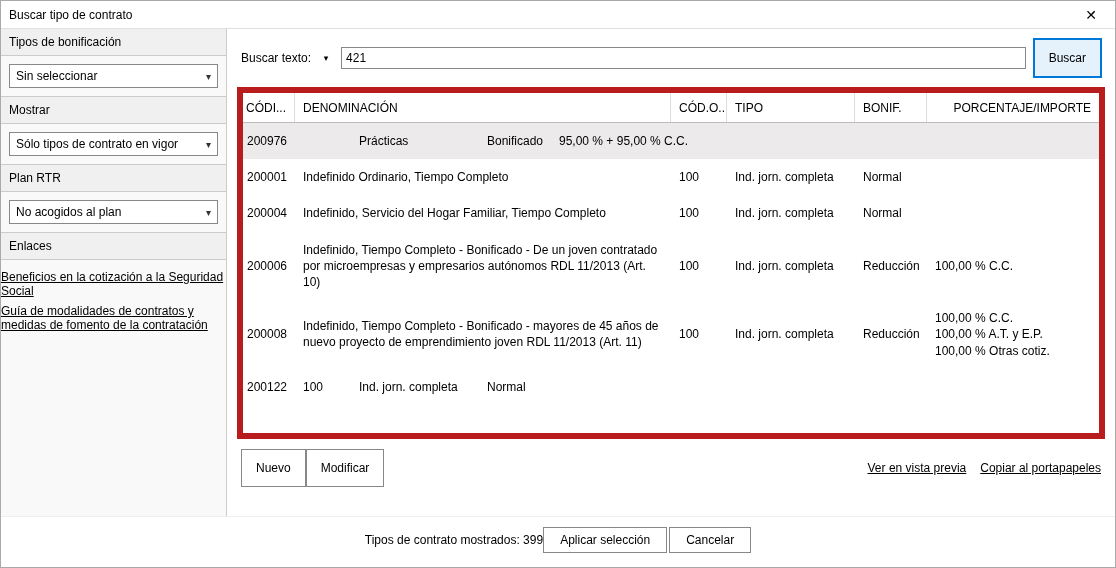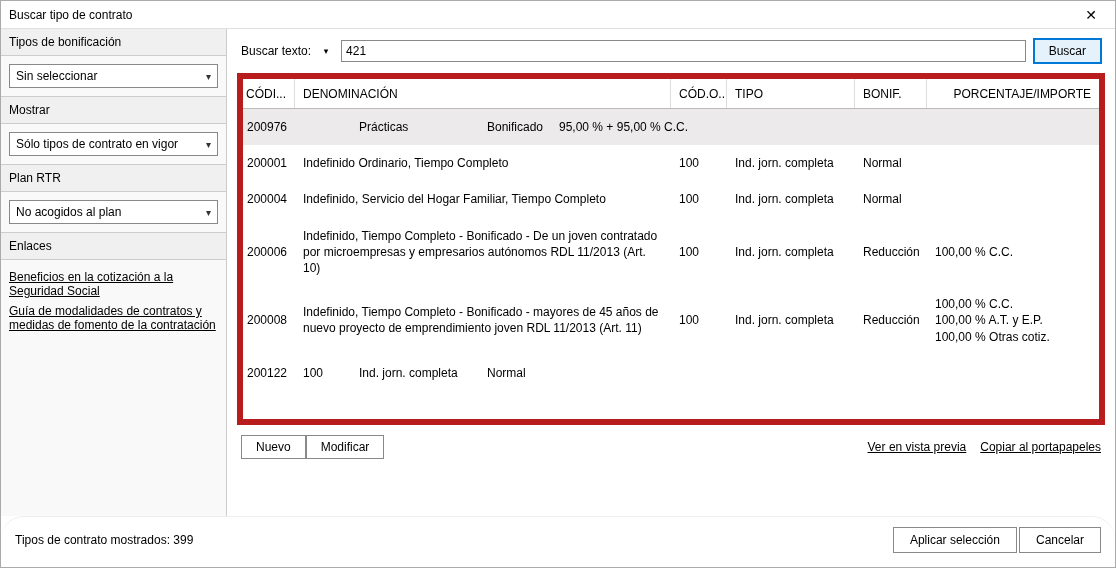--- a/index.html
+++ b/index.html
@@ -58,21 +58,21 @@
   border: 1px solid #888;
   background: #fff;
   display: flex;
   align-items: center;
   justify-content: space-between;
   padding: 0 6px;
   cursor: pointer;
 }
 .combo .chev { font-size: 10px; color: #333; }
 .links {
-  padding: 4px 8px;
+  padding: 4px 0;
 }
 .links a {
   display: block;
   color: #000;
   text-decoration: underline;
   margin: 6px 0;
   word-wrap: break-word;
   cursor: pointer;
 }
 .content {
@@ -97,21 +97,21 @@
   cursor: pointer;
 }
 .searchbar input[type=text] {
   flex: 1;
   height: 22px;
   border: 1px solid #888;
   padding: 0 4px;
   font: inherit;
 }
 .btn {
-  height: 24px;
+  height: 38px;
   padding: 0 14px;
   background: #fff;
   border: 1px solid #888;
   cursor: pointer;
   font: inherit;
 }
 .btn.primary {
   border: 1px solid #0078d7;
   outline: 1px solid #0078d7;
   background: #e5f1fb;
@@ -167,25 +167,24 @@
   display: flex;
   justify-content: space-between;
   align-items: center;
   padding: 10px 4px;
 }
 .below-table .left-btns { display: flex; }
 .below-table .right-links { display: flex; gap: 14px; }
 .below-table .right-links a { color: #000; text-decoration: underline; cursor: pointer; }
 .footer {
   display: flex;
-  justify-content: space-between;
+  justify-content: center;
   align-items: center;
   padding: 10px 14px 14px 14px;
   border-top: 1px solid #eee;
-  border-radius: 23px;
 }
 .footer .right-btns { display: flex; gap: 2px; }
 .footer .btn { height: 26px; padding: 0 16px; }
 
 .tbody::-webkit-scrollbar { width: 16px; }
 .tbody::-webkit-scrollbar-track { background: #f0f0f0; }
 .tbody::-webkit-scrollbar-thumb { background: #c6c6c6; border: 1px solid #aaa; }
 .tbody::-webkit-scrollbar-button { background: #e8e8e8; height: 16px; border: 1px solid #aaa; }
 </style>
 </head>

